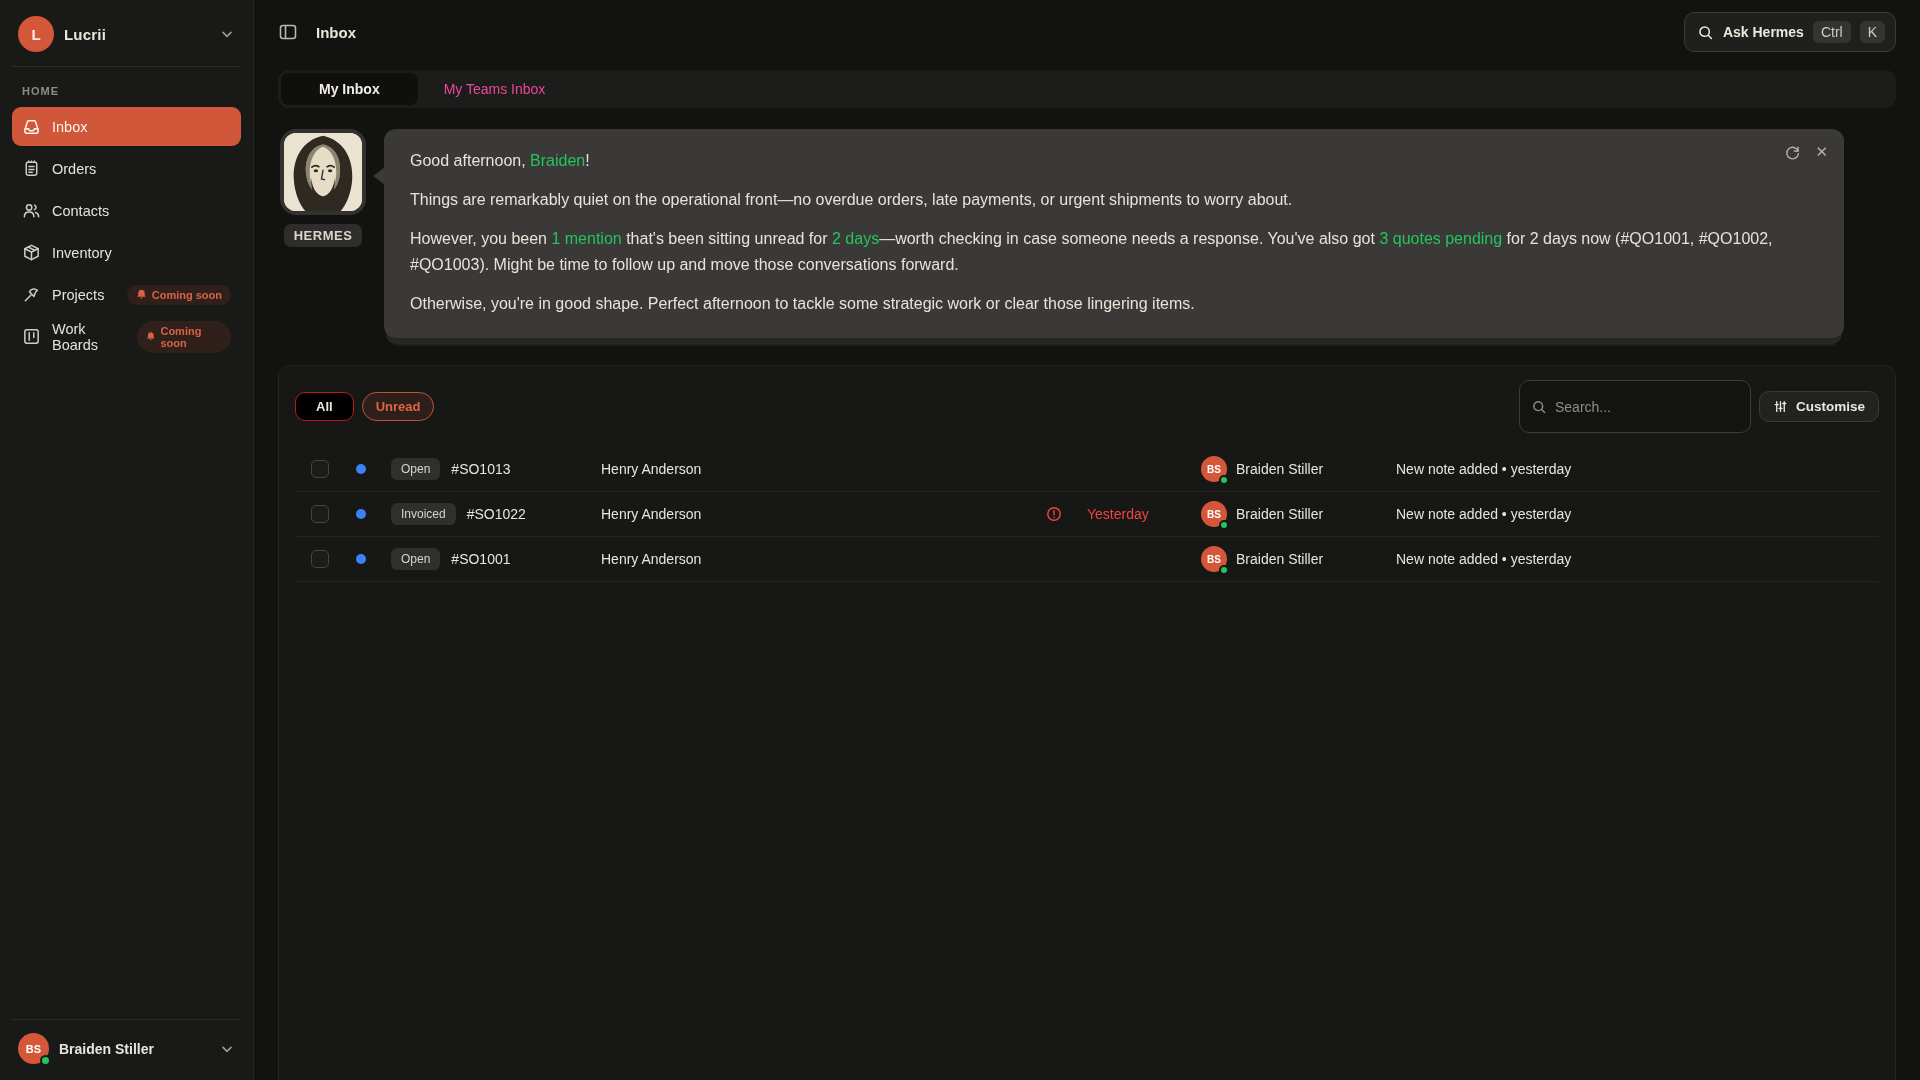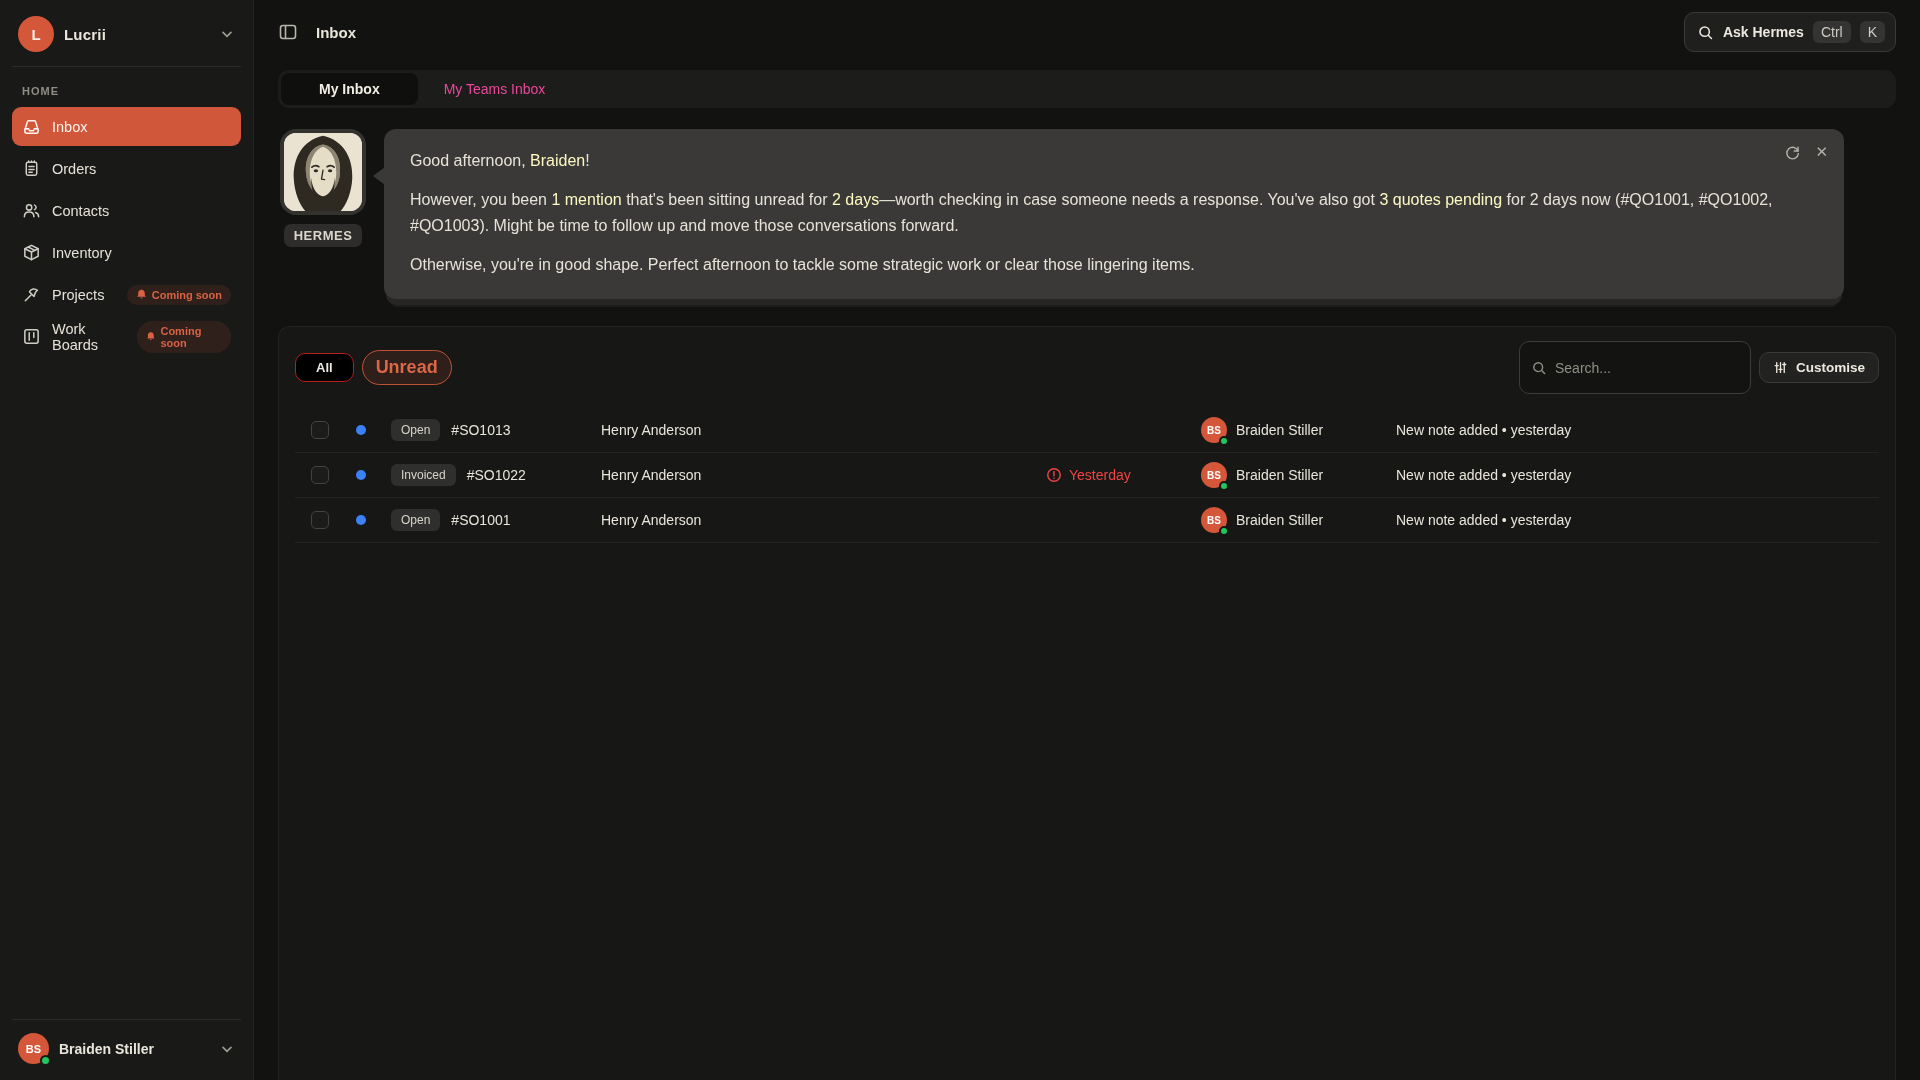--- a/index.html
+++ b/index.html
@@ -83,50 +83,50 @@
     padding:19px 26px 21px;
     box-shadow:0 8px 0 -2px #272625, 0 15px 0 -7px #1d1d1c;
   }
   .hermes-card::before {
     content:""; position:absolute; left:-11px; top:38px;
     border-top:9px solid transparent; border-bottom:9px solid transparent;
     border-right:12px solid #3a3937;
   }
   .hermes-card p { font-size:16px; line-height:26px; color:#e7e3d8; margin-bottom:13px; }
   .hermes-card p:last-child { margin-bottom:0; }
-  .hl { color:#fef9c3; }
+  .hl { color:#22c55e; }
   .card-actions { position:absolute; top:14px; right:16px; display:flex; align-items:center; gap:14px; color:#b5b2a9; }
   .card-actions .abtn { cursor:pointer; display:flex; align-items:center; font-size:15px; }
 
   
   .panel {
     margin:27px 24px 0; flex:1;
     background:#171716; border:1px solid #232322; border-bottom:none;
     border-radius:12px 12px 0 0; padding:14px 16px;
     min-height:0;
   }
   .filter-row { display:flex; align-items:center; gap:8px; margin-bottom:14px; }
   .chip-all { background:#000000; border:1px solid #b91c1c; color:#ece8dd; font-weight:bold; font-size:13px; border-radius:10px; padding:6px 20px; cursor:pointer; }
-  .chip-unread { background:rgba(212,87,58,.12); border:1px solid #bf5335; color:#dd6647; font-weight:bold; font-size:18px; border-radius:999px; padding:6px 13px; cursor:pointer; }
+  .chip-unread { background:rgba(212,87,58,.12); border:1px solid #bf5335; color:#dd6647; font-weight:bold; font-size:13px; border-radius:999px; padding:6px 13px; cursor:pointer; }
   .search-box { margin-left:auto; width:232px; height:53px; background:#131312; border:1px solid #3c3c3a; border-radius:10px;
     display:flex; align-items:center; gap:8px; padding:0 11px; color:#8f8d84; }
   .search-box input { flex:1; background:transparent; border:none; outline:none; color:#e9e5da; font-size:14px; font-family:inherit; }
   .search-box input::placeholder { color:#8f8d84; }
   .customise-btn { display:flex; align-items:center; gap:8px; background:#222221; border:1px solid #3a3a38; border-radius:10px;
     padding:7px 13px; font-weight:bold; font-size:13.5px; color:#ece8dd; cursor:pointer; }
 
   .trow { display:grid; grid-template-columns:52px 44px 210px 300px 145px 155px 195px 1fr; align-items:center; }
   .thead { background:#1e1e1d; height:38px; border-radius:6px 6px 0 0; font-size:13.5px; font-weight:bold; color:#e0dcd1; }
   .drow { height:45px; border-bottom:1px solid #242423; font-size:14px; cursor:pointer; }
   .cb { width:18px; height:18px; border-radius:5px; border:1.5px solid #45443f; background:#1c1c1b; margin-left:16px; cursor:pointer; }
   .thead .cb { border-color:#3c3c39; }
   .unread-dot { width:10px; height:10px; border-radius:50%; background:#3b82f6; margin-left:9px; }
   .id-cell { display:flex; align-items:center; gap:11px; }
   .status-badge { background:#2f2f2d; color:#d8d4c9; font-size:12px; border-radius:6px; padding:4px 10px; }
-  .due-cell { color:#ef4444; display:flex; align-items:center; gap:7px; font-size:14px; }
+  .due-cell { color:#ef4444; display:flex; align-items:center; gap:25px; font-size:14px; }
   .assignee { display:flex; align-items:center; gap:9px; }
   .mini-avatar { position:relative; width:26px; height:26px; border-radius:50%; background:#d4573a; color:#fff;
     display:flex; align-items:center; justify-content:center; font-size:10px; font-weight:bold; flex-shrink:0; }
   .mini-avatar .status { width:10px; height:10px; border:2px solid #171716; right:-2px; bottom:-3px; }
 </style>
 </head>
 <body>
 
 <aside class="sidebar">
   <div class="brand-row">
@@ -279,20 +279,21 @@
       <div class="card-actions">
         <span class="abtn">
           <svg width="17" height="17" viewBox="0 0 20 20" fill="none" stroke="currentColor" stroke-width="1.7" stroke-linecap="round" stroke-linejoin="round">
               <path d="M16.5 8.2 A6.8 6.8 0 1 0 16.9 11.5"></path>
               <path d="M16.5 3.8 L16.5 8.2 L12.1 8.2"></path>
             </svg>
         </span>
         <span class="abtn">✕</span>
       </div>
       <p><span>Good afternoon, </span><span class="hl">Braiden</span><span>!</span></p>
+      <p>Things are remarkably quiet on the operational front—no overdue orders, late payments, or urgent shipments to worry about.</p>
       <p><span>However, you been </span><span class="hl">1 mention</span><span> that's been sitting unread for </span><span class="hl">2 days</span><span>—worth checking in case someone needs a response. You've also got </span><span class="hl">3 quotes pending</span><span> for 2 days now (#QO1001, #QO1002, #QO1003). Might be time to follow up and move those conversations forward.</span></p>
       <p>Otherwise, you're in good shape. Perfect afternoon to tackle some strategic work or clear those lingering items.</p>
     </div>
   </div>
 
   <div class="panel">
     <div class="filter-row">
       <button class="chip-all">All</button>
       <button class="chip-unread">Unread</button>
       <div class="search-box">

